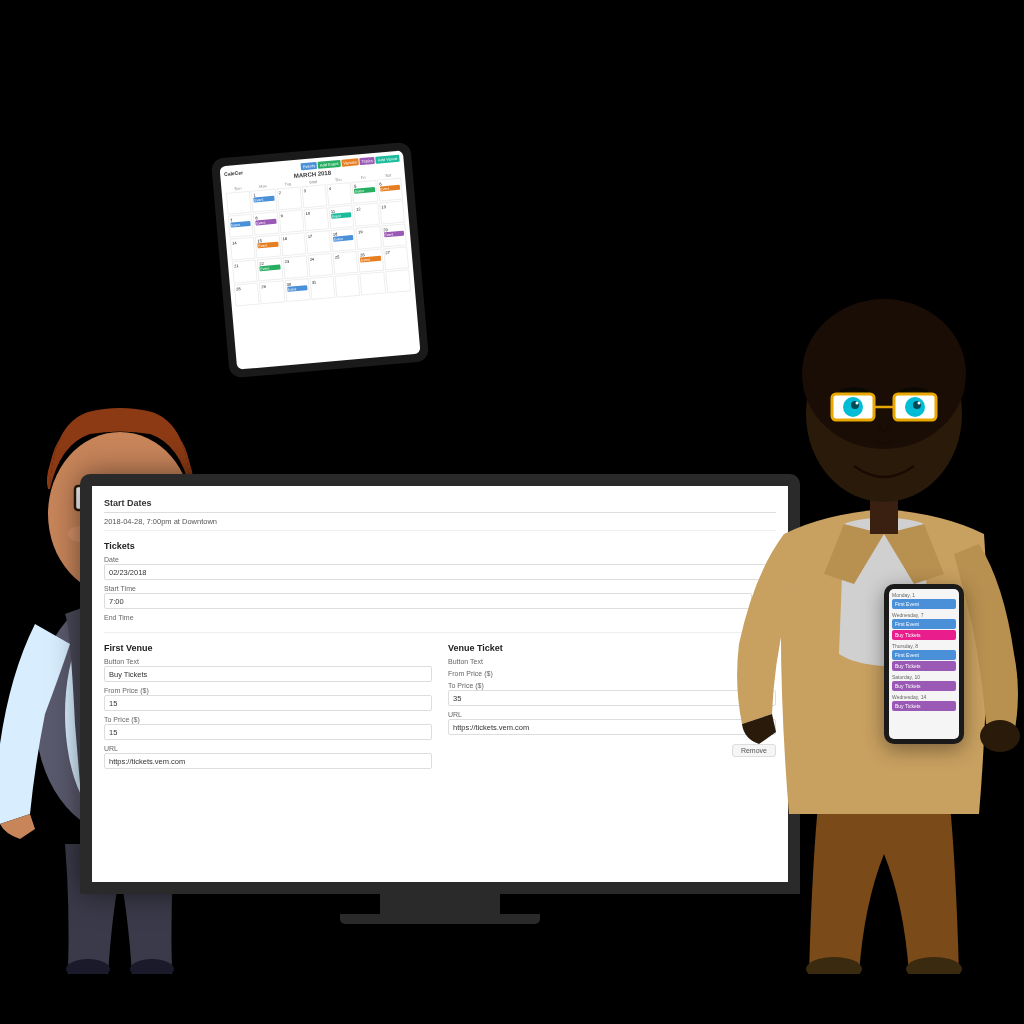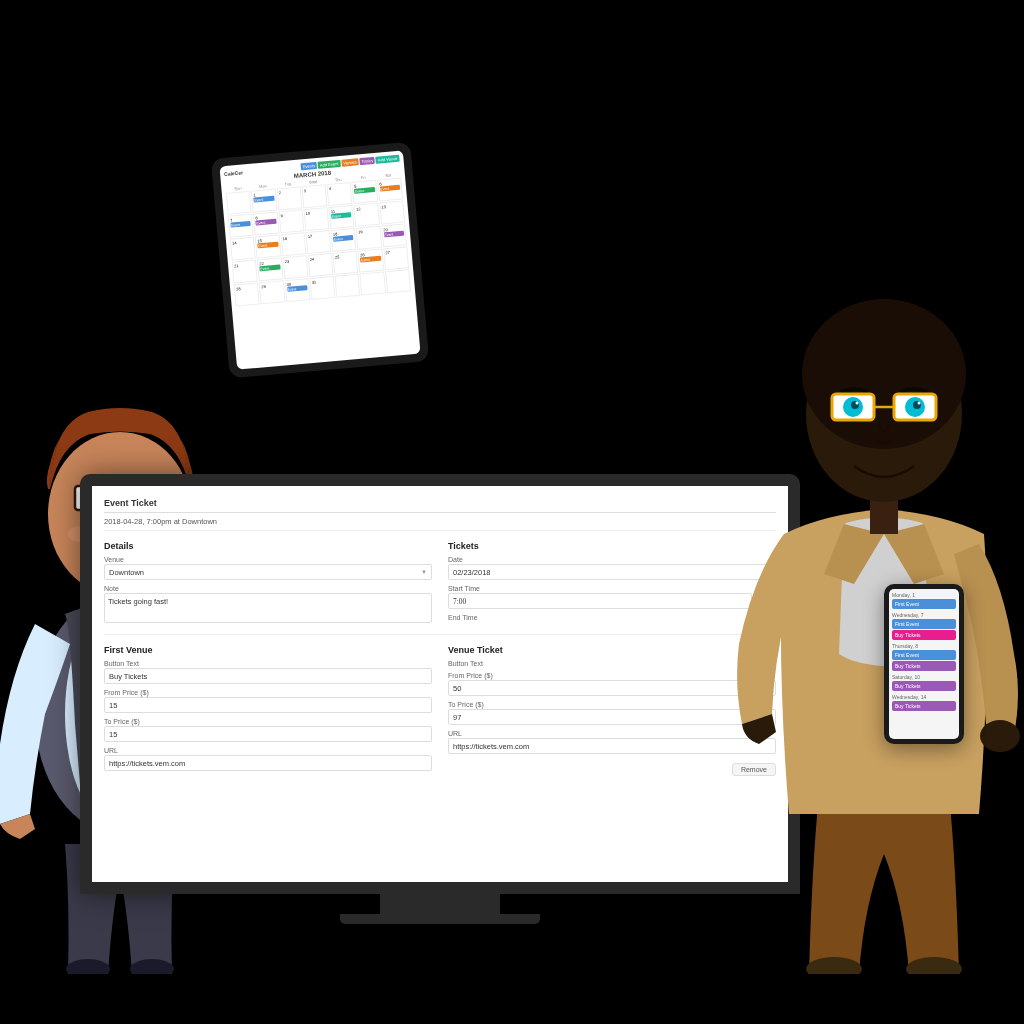--- a/index.html
+++ b/index.html
@@ -133,21 +133,20 @@
       font-size: 7.5px;
       color: #333;
       background: #fff;
       height: 30px;
     }
 
     .time-row {
       display: flex;
       gap: 4px;
       align-items: center;
-      font-family: Liberation Serif, serif;
     }
 
     .time-row .field-input {
       flex: 1;
     }
 
     .time-suffix {
       font-size: 7px;
       color: #666;
       background: #f5f5f5;
@@ -516,40 +515,25 @@
           <div style="border:1px solid #eee;padding:1px;min-height:22px;"></div>
           <div style="border:1px solid #eee;padding:1px;min-height:22px;"></div>
         </div>
       </div>
     </div>
   </div>
 
   <div class="monitor-container">
     <div class="monitor-screen">
       <div class="form-content">
-        <div class="form-title">Event Ticket</div>
+        <div class="form-title">Start Dates</div>
         <div class="event-date-line">2018-04-28, 7:00pm at Downtown</div>
 
         <div class="form-two-col">
 
-          <div class="form-col">
-            <div class="section-title">Details</div>
-
-            <div class="field-group">
-              <div class="field-label">Venue</div>
-              <div class="field-input select">
-                <span>Downtown</span>
-              </div>
-            </div>
-
-            <div class="field-group">
-              <div class="field-label">Note</div>
-              <div class="field-textarea" style="font-size:7.5px;color:#333;display:flex;align-items:flex-start;padding:3px;">Tickets going fast!</div>
-            </div>
-          </div>
 
           <div class="form-col">
             <div class="section-title">Tickets</div>
 
             <div class="field-group">
               <div class="field-label">Date</div>
               <div class="field-input">
                 <span>02/23/2018</span>
               </div>
             </div>
@@ -602,28 +586,25 @@
             </div>
           </div>
 
           <div class="form-col">
             <div class="section-title">Venue Ticket</div>
             <div class="field-group">
               <div class="field-label">Button Text</div>
             </div>
             <div class="field-group">
               <div class="field-label">From Price ($)</div>
-              <div class="field-input">
-                <span>50</span>
-              </div>
             </div>
             <div class="field-group">
               <div class="field-label">To Price ($)</div>
               <div class="field-input">
-                <span>97</span>
+                <span>35</span>
               </div>
             </div>
             <div class="field-group">
               <div class="field-label">URL</div>
               <div class="field-input">
                 <span>https://tickets.vem.com</span>
               </div>
             </div>
             <button class="remove-btn">Remove</button>
           </div>

